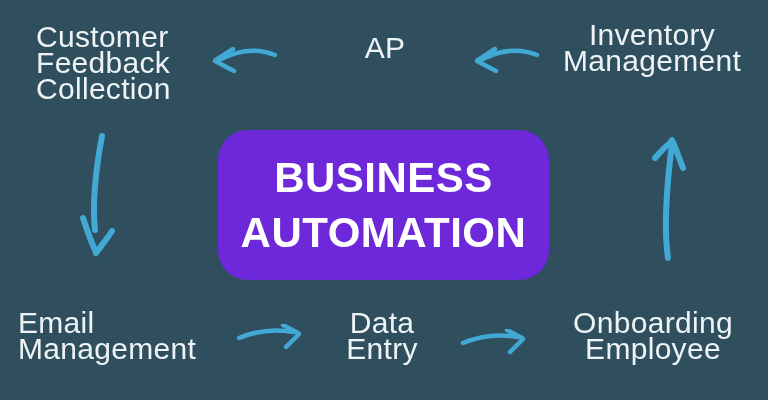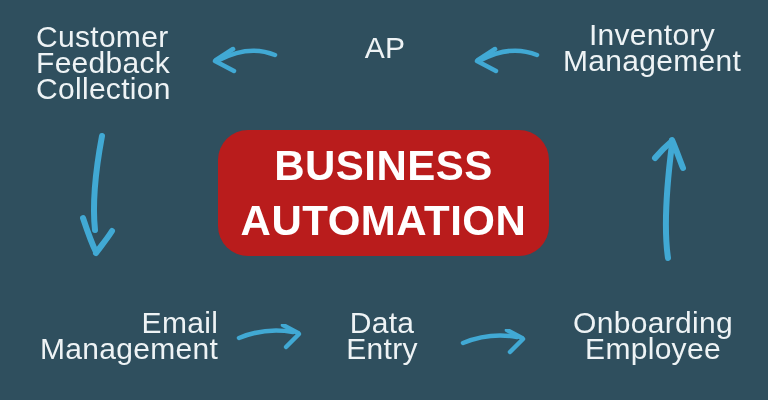--- a/index.html
+++ b/index.html
@@ -21,22 +21,22 @@
   }
   .node-label.centered {
     transform: translateX(-50%);
     text-align: center;
   }
   .center-box {
     position: absolute;
     left: 218px;
     top: 130px;
     width: 331px;
-    height: 126px;
-    background: #b91c1c;
+    height: 150px;
+    background: #6d28d9;
     border-radius: 30px;
     display: flex;
     flex-direction: column;
     align-items: center;
     justify-content: center;
   }
   .center-box .heading-line {
     color: #ffffff;
     font-size: 42px;
     font-weight: bold;
@@ -68,21 +68,21 @@
 
   <div class="node-label centered" style="left:385px; top:35px;">
     <div>AP</div>
   </div>
 
   <div class="node-label centered" style="left:652px; top:22px;">
     <div>Inventory</div>
     <div>Management</div>
   </div>
 
-  <div class="node-label" style="left:40px; top:310px;text-align:right;">
+  <div class="node-label" style="left:18px; top:310px;">
     <div>Email</div>
     <div>Management</div>
   </div>
 
   <div class="node-label centered" style="left:382px; top:310px;">
     <div>Data</div>
     <div>Entry</div>
   </div>
 
   <div class="node-label centered" style="left:653px; top:310px;">

